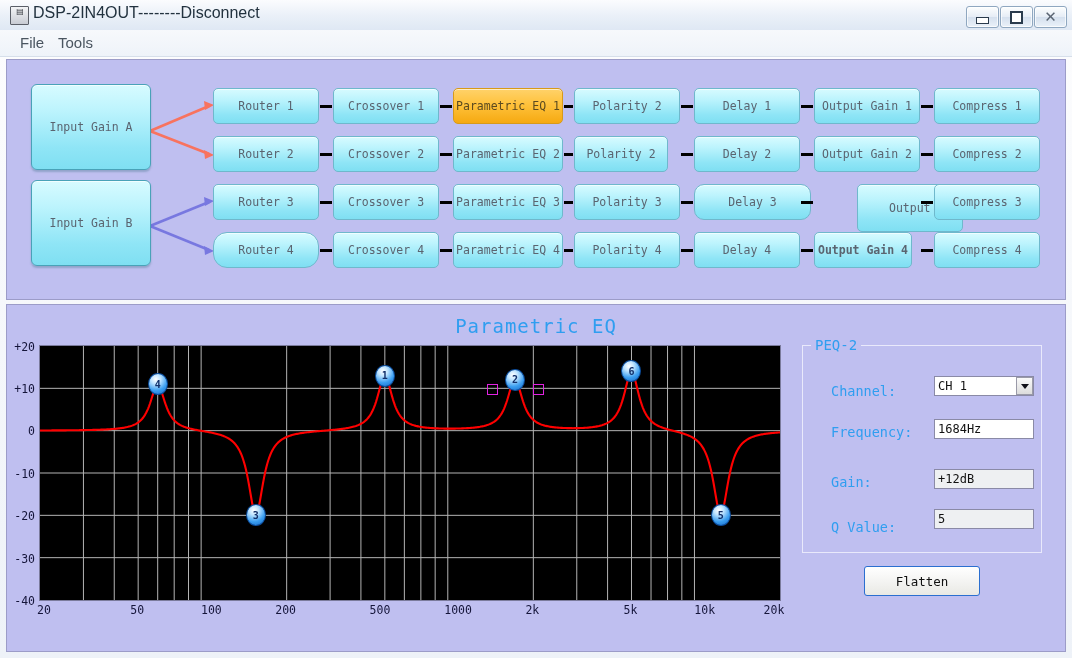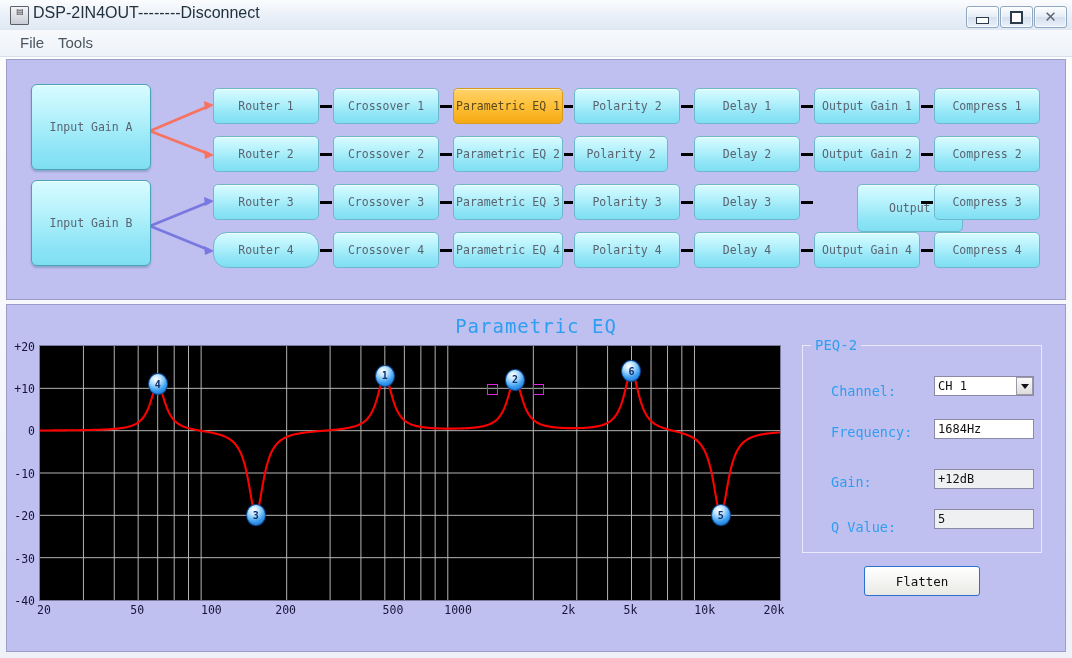--- a/index.html
+++ b/index.html
@@ -246,30 +246,30 @@
     <div class="blk" style="left:446px;top:76px;width:110px;height:36px;">Parametric EQ 2</div>
     <div class="blk" style="left:567px;top:76px;width:94px;height:36px;">Polarity 2</div>
     <div class="blk" style="left:687px;top:76px;width:106px;height:36px;">Delay 2</div>
     <div class="blk" style="left:807px;top:76px;width:106px;height:36px;">Output Gain 2</div>
     <div class="blk" style="left:927px;top:76px;width:106px;height:36px;">Compress 2</div>
 
     <div class="blk" style="left:206px;top:124px;width:106px;height:36px;">Router 3</div>
     <div class="blk" style="left:326px;top:124px;width:106px;height:36px;">Crossover 3</div>
     <div class="blk" style="left:446px;top:124px;width:110px;height:36px;">Parametric EQ 3</div>
     <div class="blk" style="left:567px;top:124px;width:106px;height:36px;">Polarity 3</div>
-    <div class="blk" style="left:687px;top:124px;width:106px;height:36px;">Delay 3</div>
+    <div class="blk" style="left:687px;top:124px;width:117px;height:36px;border-radius:10px;">Delay 3</div>
     <div class="blk" style="left:850px;top:124px;width:106px;height:48px;padding-left:48px;">Output Gain 3</div>
     <div class="blk" style="left:927px;top:124px;width:106px;height:36px;">Compress 3</div>
 
     <div class="blk" style="left:206px;top:172px;width:106px;height:36px;border-radius:14px;">Router 4</div>
     <div class="blk" style="left:326px;top:172px;width:106px;height:36px;">Crossover 4</div>
     <div class="blk" style="left:446px;top:172px;width:110px;height:36px;">Parametric EQ 4</div>
     <div class="blk" style="left:567px;top:172px;width:106px;height:36px;">Polarity 4</div>
     <div class="blk" style="left:687px;top:172px;width:106px;height:36px;">Delay 4</div>
-    <div class="blk" style="left:807px;top:172px;width:106px;height:36px;">Output Gain 4</div>
+    <div class="blk" style="left:807px;top:172px;width:98px;height:36px;font-weight:bold;">Output Gain 4</div>
     <div class="blk" style="left:927px;top:172px;width:106px;height:36px;">Compress 4</div>
 
     <div class="connector" style="left:313px;top:45px;width:12px;"></div>
     <div class="connector" style="left:433px;top:45px;width:12px;"></div>
     <div class="connector" style="left:557px;top:45px;width:9px;"></div>
     <div class="connector" style="left:674px;top:45px;width:12px;"></div>
     <div class="connector" style="left:794px;top:45px;width:12px;"></div>
     <div class="connector" style="left:914px;top:45px;width:12px;"></div>
 
     <div class="connector" style="left:313px;top:93px;width:12px;"></div>
@@ -349,23 +349,23 @@
         <div class="qhandle" style="left: 529.91px; top: 82.8667px;"></div>
         <div class="node" style="left: 623.492px; top: 65.4px;">6</div>
         <div class="node" style="left: 712.718px; top: 209.333px;">5</div>
       </div>
 
     <div id="xlabels">
         <div class="xlab" style="left: 37px;">20</div>
         <div class="xlab" style="left: 130.159px;">50</div>
         <div class="xlab" style="left: 204.413px;">100</div>
         <div class="xlab" style="left: 278.667px;">200</div>
-        <div class="xlab" style="left: 386px;">500</div>
+        <div class="xlab" style="left: 373px;">500</div>
         <div class="xlab" style="left: 451.079px;">1000</div>
-        <div class="xlab" style="left: 525.333px; margin-left: 36px;">2k</div>
+        <div class="xlab" style="left: 525.333px;">2k</div>
         <div class="xlab" style="left: 623.492px;">5k</div>
         <div class="xlab" style="left: 697.746px;">10k</div>
         <div class="xlab" style="left: 767px;">20k</div>
       </div>
 
     <div id="peq-group"></div>
     <div id="peq-legend">PEQ-2</div>
 
     <div class="fieldlabel" style="left:824px;top:78px;">Channel:</div>
     <div class="fieldbox white" id="ddl-channel" style="left:927px;top:71px;">CH 1</div>

